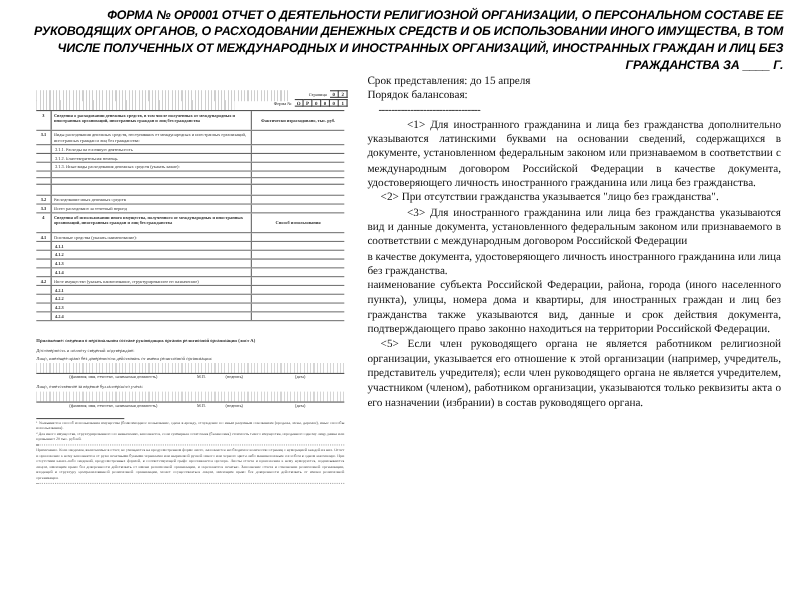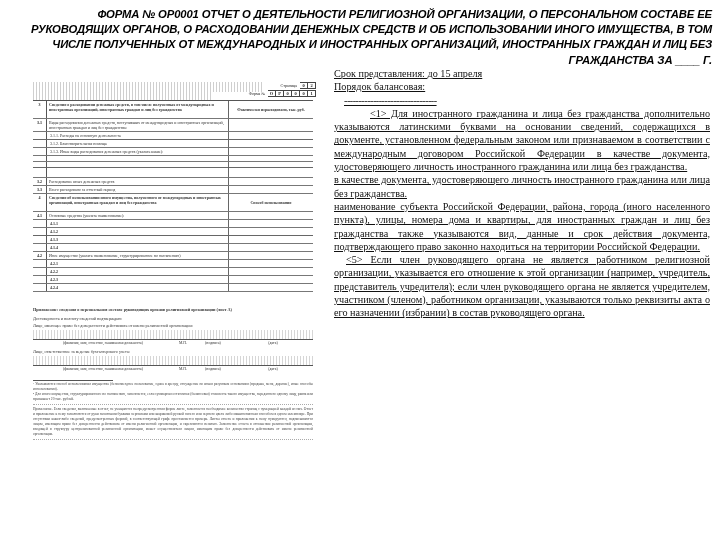--- a/index.html
+++ b/index.html
@@ -46,21 +46,21 @@
   .sig-gap { height: 9px; background-image: repeating-linear-gradient(90deg, #d6d6d6 0 1px, transparent 1px 3px); }
   .sig-row { display: flex; border-top: 0.8px solid #555; font-size: 3.8px; color: #333; height: 7px; align-items: center; }
   .sig-row span { text-align: center; }
   .fnote-line { width: 80px; border-top: 0.7px solid #555; margin-top: 8px; }
   .fnote { font-size: 3.6px; line-height: 4.6px; color: #444; margin-top: 1px; text-align: justify; }
   .note-band { border-top: 1px dotted #aaa; margin-top: 3px; padding-top: 2px; font-size: 3.6px; line-height: 4.9px; color: #444; text-align: justify; border-bottom: 1px dotted #aaa; padding-bottom: 2px; }
 
   
   .right {
     position: absolute; left: 334px; top: 67px; width: 376px;
-    font-family: "Liberation Serif", serif; font-size: 10.2px; line-height: 13.3px; color: #111; text-decoration: underline;
+    font-family: "Liberation Serif", serif; font-size: 10.2px; line-height: 13.3px; color: #111;
   }
   .right p { text-align: justify; }
   .right .ind { text-indent: 36px; }
   .right .ind2 { text-indent: 12px; }
   .right .left { text-align: left; }
   .right .dash { padding-left: 10px; letter-spacing: -0.5px; }
   .right .gap { height: 11px; }
 </style>
 </head>
 <body>
@@ -218,17 +218,19 @@
     <div class="fnote">² Для иного имущества, структурированного по назначению, заполняется, если суммарная остаточная (балансовая) стоимость такого имущества, переданного одному лицу, равна или превышает 20 тыс. рублей.</div>
     <div class="note-band">Примечание. Если сведения, включаемые в отчет, не умещаются на предусмотренном форме листе, заполняется необходимое количество страниц с нумерацией каждой из них. Отчет и приложение к нему заполняются от руки печатными буквами чернилами или шариковой ручкой синего или черного цвета либо машинописным способом в одном экземпляре. При отсутствии каких-либо сведений, предусмотренных формой, в соответствующей графе проставляется прочерк. Листы отчета и приложения к нему нумеруются, подписываются лицом, имеющим право без доверенности действовать от имени религиозной организации, и скрепляются печатью. Заполнение отчета в отношении религиозной организации, входящей в структуру централизованной религиозной организации, может осуществляться лицом, имеющим право без доверенности действовать от имени религиозной организации.</div>
   </div>
 </div>
 
 <div class="right">
   <p class="left">Срок представления: до 15 апреля</p>
   <p class="left">Порядок балансовая:</p>
   <p class="left dash">--------------------------------</p>
   <p class="ind">&lt;1&gt; Для иностранного гражданина и лица без гражданства дополнительно указываются латинскими буквами на основании сведений, содержащихся в документе, установленном федеральным законом или признаваемом в соответствии с международным договором Российской Федерации в качестве документа, удостоверяющего личность иностранного гражданина или лица без гражданства.</p>
+  <p class="ind2">&lt;2&gt; При отсутствии гражданства указывается "лицо без гражданства".</p>
+  <p class="ind">&lt;3&gt; Для иностранного гражданина или лица без гражданства указываются вид и данные документа, установленного федеральным законом или признаваемого в соответствии с международным договором Российской Федерации</p>
   <p>в качестве документа, удостоверяющего личность иностранного гражданина или лица без гражданства.</p>
   <p>наименование субъекта Российской Федерации, района, города (иного населенного пункта), улицы, номера дома и квартиры, для иностранных граждан и лиц без гражданства также указываются вид, данные и срок действия документа, подтверждающего право законно находиться на территории Российской Федерации.</p>
   <p class="ind2">&lt;5&gt; Если член руководящего органа не является работником религиозной организации, указывается его отношение к этой организации (например, учредитель, представитель учредителя); если член руководящего органа не является учредителем, участником (членом), работником организации, указываются только реквизиты акта о его назначении (избрании) в состав руководящего органа.</p>
   <div class="gap"></div>
 </div>
 
 </body></html>

